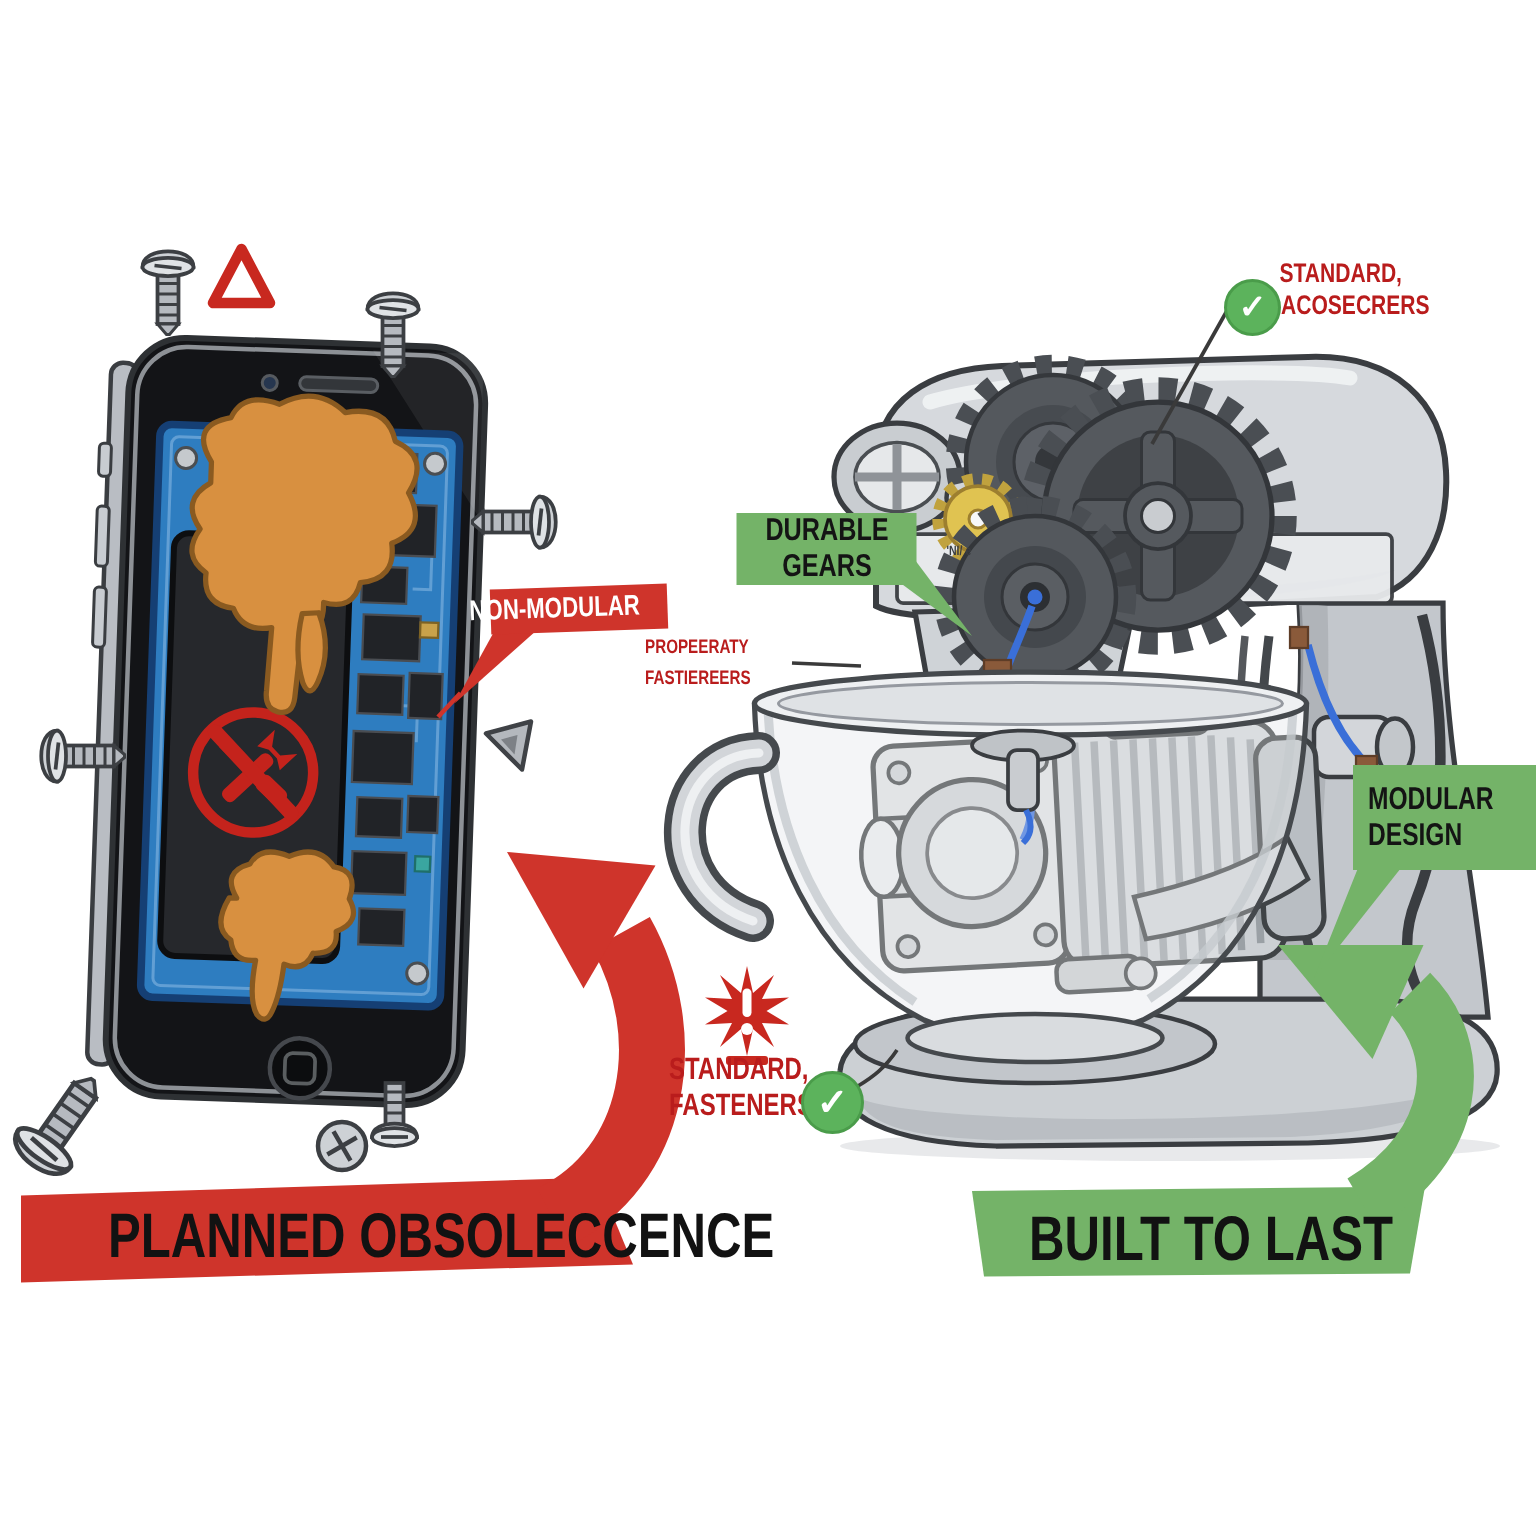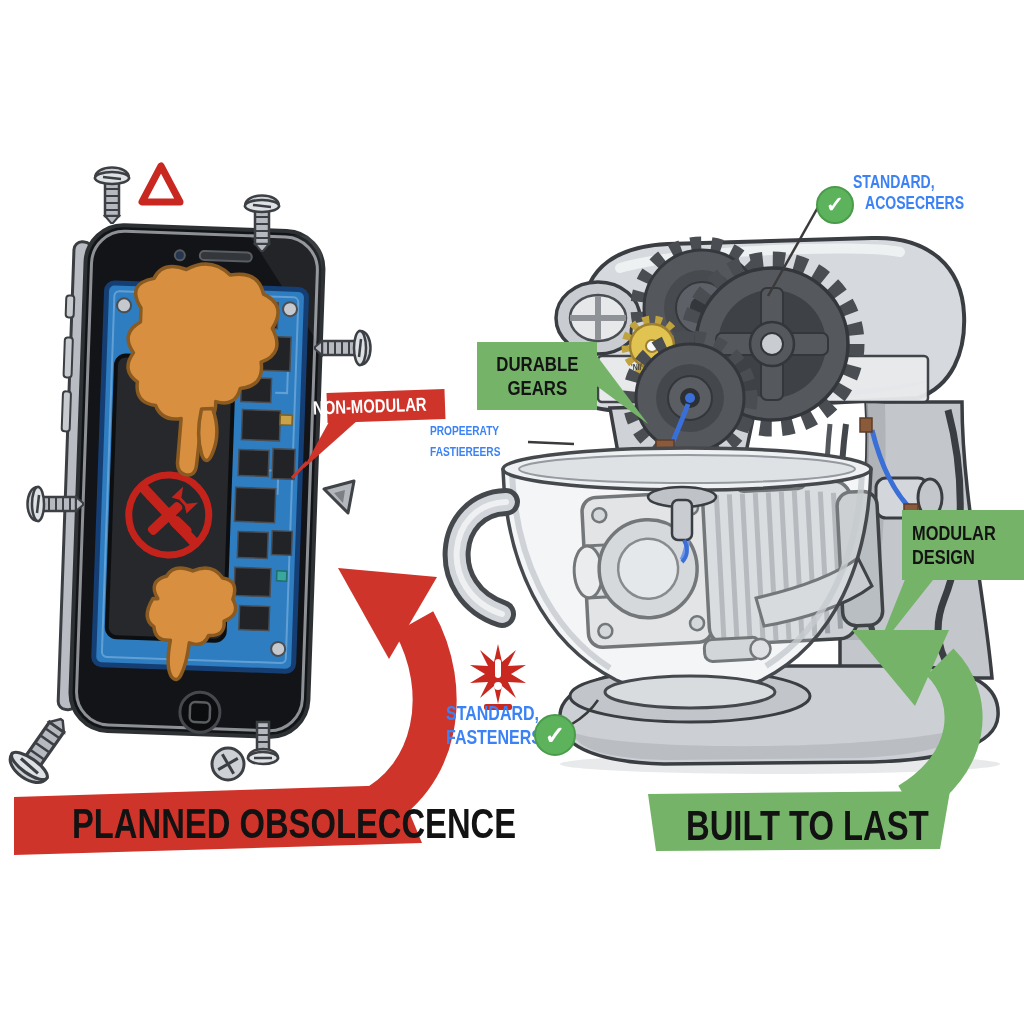--- a/index.html
+++ b/index.html
@@ -9,21 +9,21 @@
   .abs{position:absolute;}
   .txt{font-family:"Liberation Sans",sans-serif;font-weight:700;color:#161616;}
   .cx span{display:inline-block;transform:scaleX(.78);transform-origin:0 50%;white-space:nowrap;}
   .cxc span{display:inline-block;transform:scaleX(.8);transform-origin:50% 50%;white-space:nowrap;}
   .banner-text{font-size:42px;letter-spacing:0px;color:#121212;}
   .callout-red{background:#cf342b;color:#ffffff;display:flex;align-items:center;justify-content:center;
                font-size:19px;transform:rotate(-2deg);}
   .callout-green{background:#74b368;color:#141414;display:flex;flex-direction:column;
                  justify-content:center;font-size:21px;line-height:24px;}
   .center-lines{text-align:center;align-items:center;}
-  .plainlabel{color:#3b82f6;}
+  .plainlabel{color:#b91c1c;}
   .check{display:flex;align-items:center;justify-content:center;border-radius:50%;
          background:#5cb35c;color:#ffffff;font-weight:700;border:2px solid #4a9c4a;}
 </style>
 </head>
 <body>
 
 <div id="stage">
 
 <svg id="art" width="1024" height="1024" viewBox="0 0 1024 1024">
   <defs>
@@ -268,28 +268,28 @@
 
 <div class="abs txt callout-red cx" style="left:327px;top:391px;width:118px;height:30px;">
   <span>NON-MODULAR</span>
 </div>
 
 <div class="abs txt cx plainlabel" style="left:430px;top:420px;font-size:13px;line-height:21px;">
   <div><span>PROPEERATY</span></div>
   <div><span>FASTIEREERS</span></div>
 </div>
 
-<div class="abs txt callout-green cxc center-lines" style="left:477px;top:342px;width:120px;height:68px;">
+<div class="abs txt callout-green cxc center-lines" style="left:491px;top:342px;width:120px;height:48px;">
   <div><span>DURABLE</span></div>
   <div><span>GEARS</span></div>
 </div>
 
 <div class="abs txt cx plainlabel" style="left:853px;top:172px;font-size:18px;line-height:21px;">
   <div><span>STANDARD,</span></div>
-  <div style="padding-left:12px;"><span>ACOSECRERS</span></div>
+  <div style="padding-left:1px;"><span>ACOSECRERS</span></div>
 </div>
 <div class="abs check" style="left:816px;top:186px;width:34px;height:34px;font-size:22px;">
   <span>✓</span>
 </div>
 
 <div class="abs txt callout-green cx" style="left:902px;top:510px;width:122px;height:70px;padding-left:10px;box-sizing:border-box;">
   <div><span>MODULAR</span></div>
   <div><span>DESIGN</span></div>
 </div>
 

